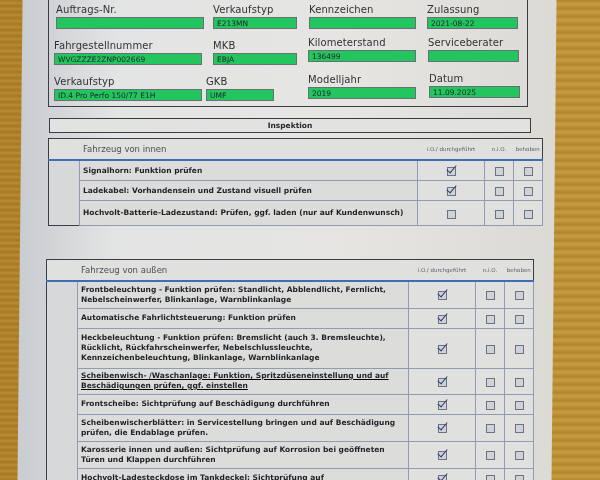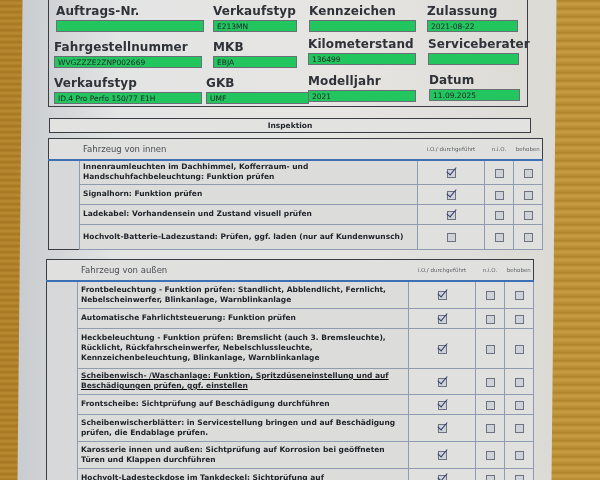--- a/index.html
+++ b/index.html
@@ -15,21 +15,21 @@
   .paper {
     position:absolute; left:20px; top:-4px; width:534px; height:490px;
     background: linear-gradient(90deg,#c9ccd0 0%,#e3e4e4 18%,#e6e5e2 60%,#dcdad5 100%);
     transform: skewX(-0.6deg);
   }
   .header-box {
     position:absolute; left:48px; top:-2px; width:478px; height:108px;
     border:1.5px solid #3a3d44; border-top:none;
   }
   .field { position:absolute; }
-  .field .lbl { font-size:12px; font-weight:bold; color:#2f3238; letter-spacing:0.1px; }
+  .field .lbl { font-size:10px; font-weight:normal; color:#2f3238; letter-spacing:0.1px; }
   .field .val {
     margin-top:2px; height:12px; border:1px solid #6a6e75; background:#22c55e;
     font-size:7.5px; font-weight:normal; color:#1f2228; line-height:12px; padding-left:3px;
     box-sizing:border-box; white-space:nowrap; overflow:hidden;
   }
   .section-title-box {
     position:absolute; left:49px; top:118px; width:480px; height:13px;
     border:1.5px solid #3a3d44; background:#e2e2e0; text-align:center;
     font-size:7.5px; font-weight:bold; color:#22252b; line-height:13px;
   }
@@ -94,48 +94,41 @@
   <div class="lbl">Serviceberater</div>
   <div class="val" style="width:91px;"></div>
 </div>
 
 <div class="field" style="left:54px;top:76px;">
   <div class="lbl">Verkaufstyp</div>
   <div class="val" style="width:148px;">ID.4 Pro Perfo 150/77 E1H</div>
 </div>
 <div class="field" style="left:206px;top:76px;">
   <div class="lbl">GKB</div>
-  <div class="val" style="width:103px;">UMF</div>
+  <div class="val" style="width:68px;">UMF</div>
 </div>
 <div class="field" style="left:308px;top:74px;">
   <div class="lbl">Modelljahr</div>
-  <div class="val" style="width:108px;">2021</div>
+  <div class="val" style="width:108px;">2019</div>
 </div>
 <div class="field" style="left:429px;top:73px;">
   <div class="lbl">Datum</div>
   <div class="val" style="width:91px;">11.09.2025</div>
 </div>
 
 <div class="section-title-box">Inspektion</div>
 
 <table class="chk" style="left:48px;top:138px;width:495px;">
   <tbody>
       <tr class="head">
     <td colspan="2" class="grp">Fahrzeug von innen</td>
     <td class="colh">i.O./ durchgeführt</td>
     <td class="colh">n.i.O.</td>
     <td class="colh">behoben</td>
   </tr>
-  <tr style="height:24px;">
-    <td class="spacer"></td>
-    <td class="txt">Innenraumleuchten im Dachhimmel, Kofferraum- und Handschuhfachbeleuchtung: Funktion prüfen</td>
-    <td class="cb cb-io"><span class="box checked"></span></td>
-    <td class="cb"><span class="box"></span></td>
-    <td class="cb"><span class="box"></span></td>
-  </tr>
   <tr style="height:16px;">
     <td class="spacer"></td>
     <td class="txt">Signalhorn: Funktion prüfen</td>
     <td class="cb cb-io"><span class="box checked"></span></td>
     <td class="cb"><span class="box"></span></td>
     <td class="cb"><span class="box"></span></td>
   </tr>
   <tr style="height:16px;">
     <td class="spacer"></td>
     <td class="txt">Ladekabel: Vorhandensein und Zustand visuell prüfen</td>

